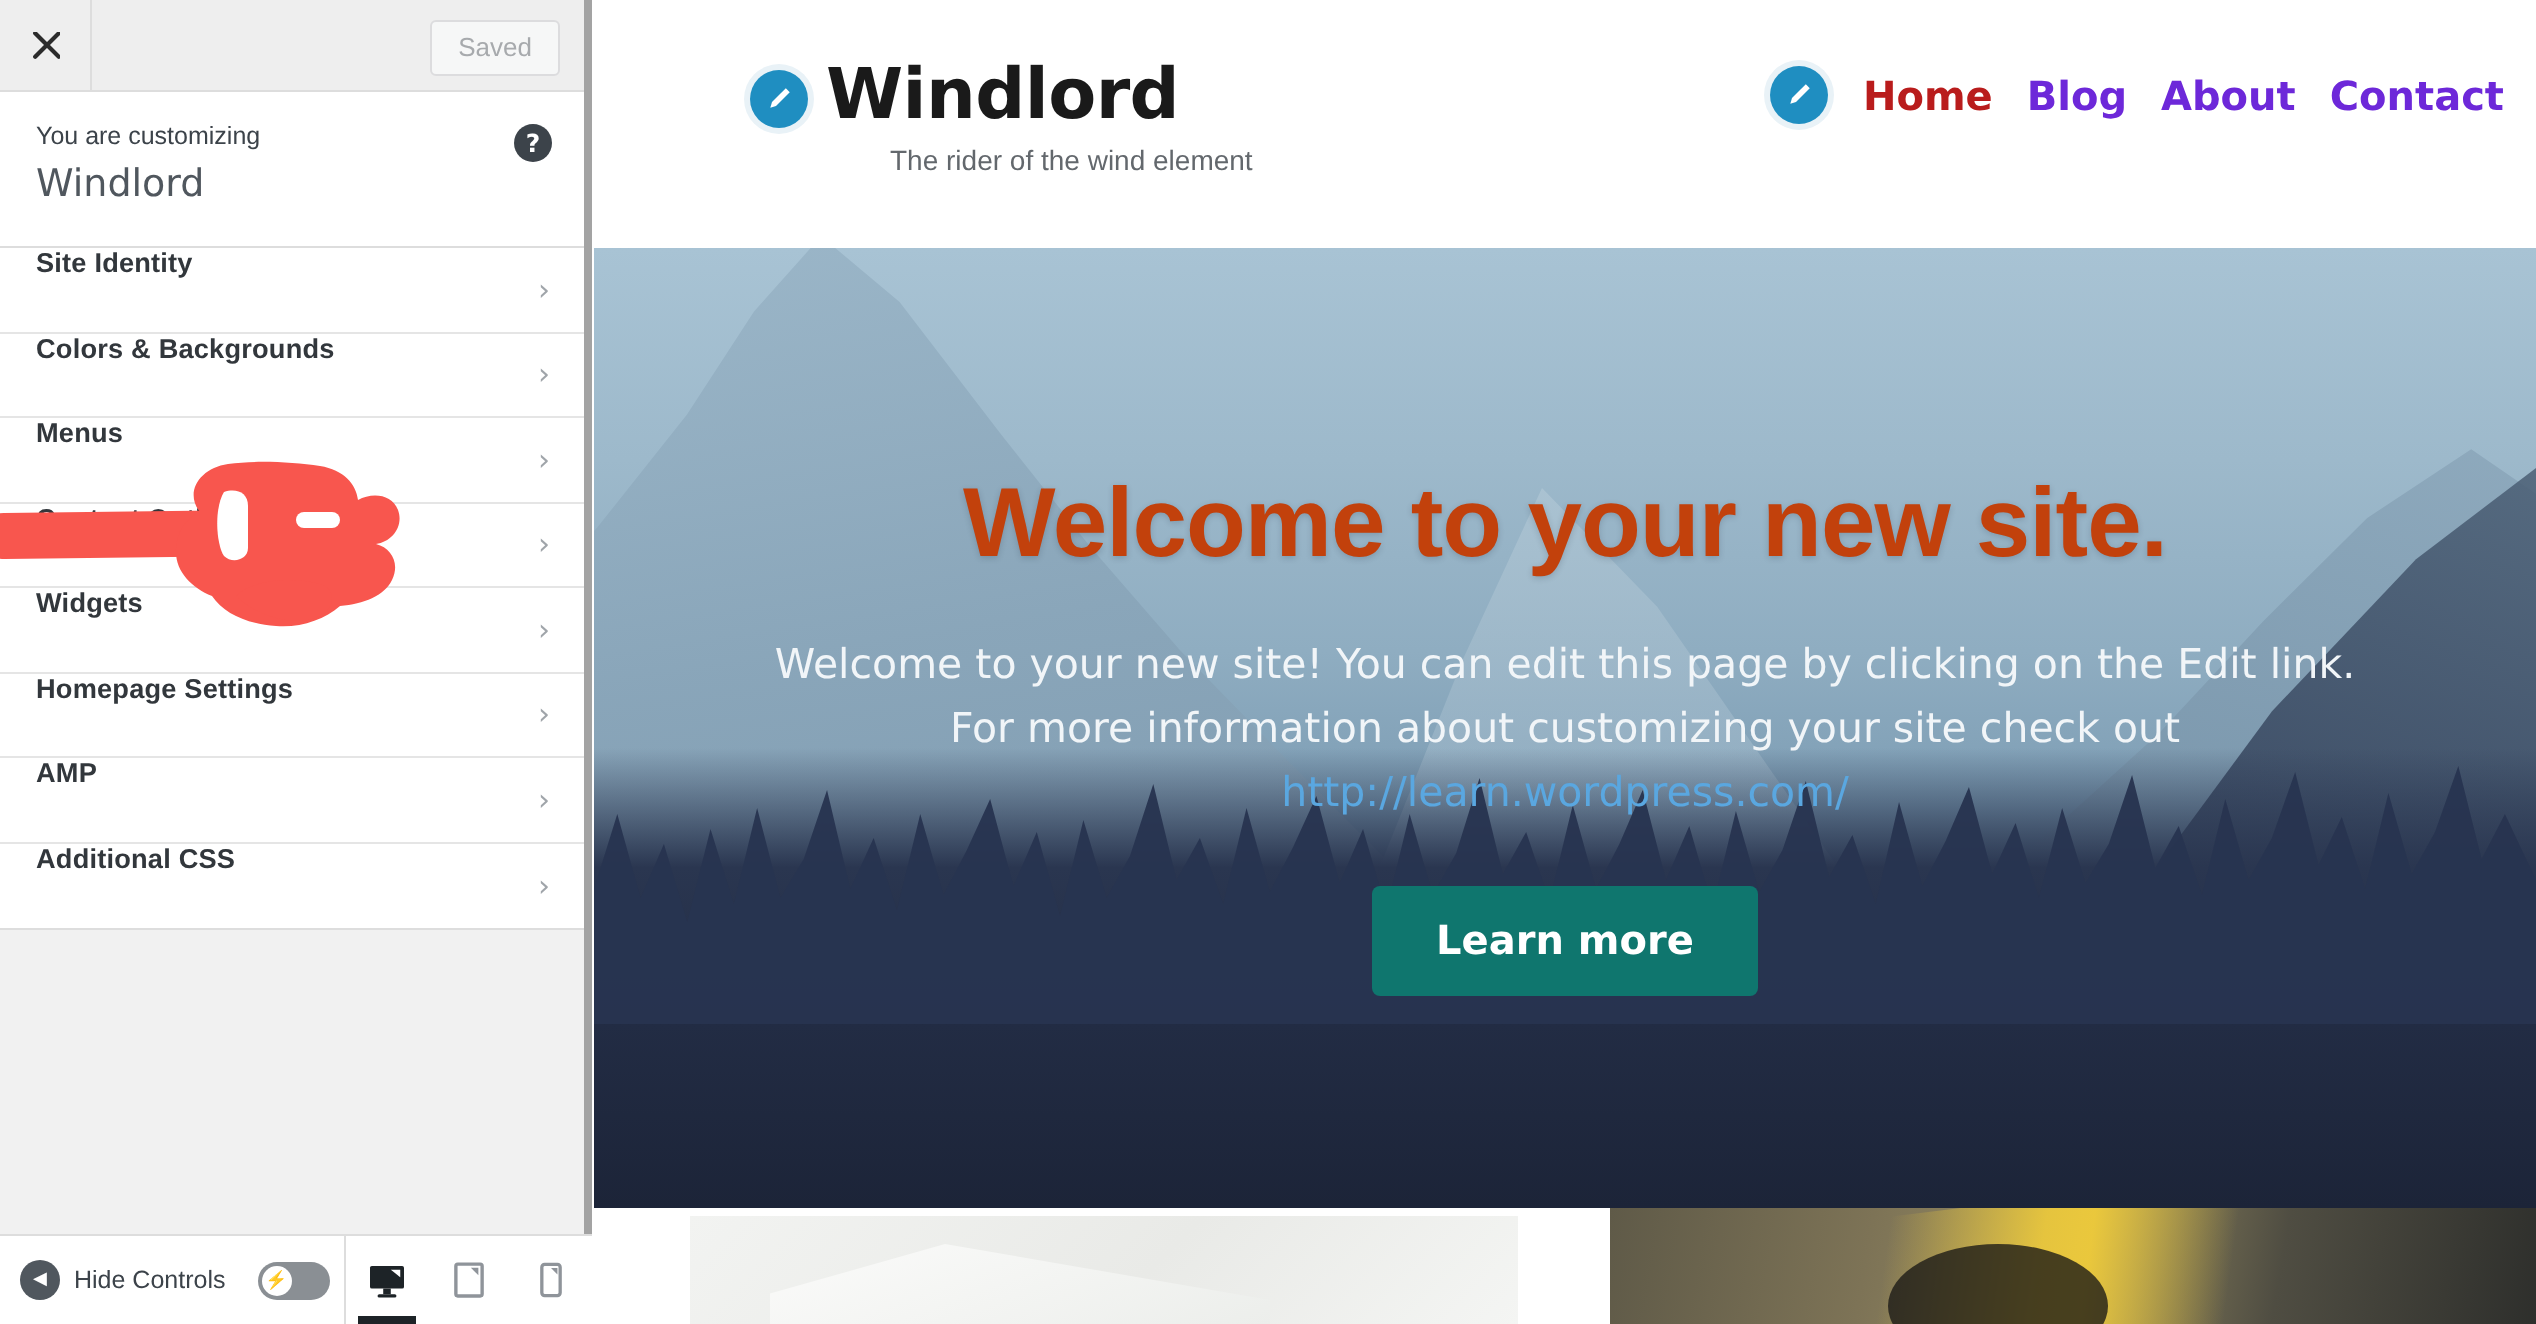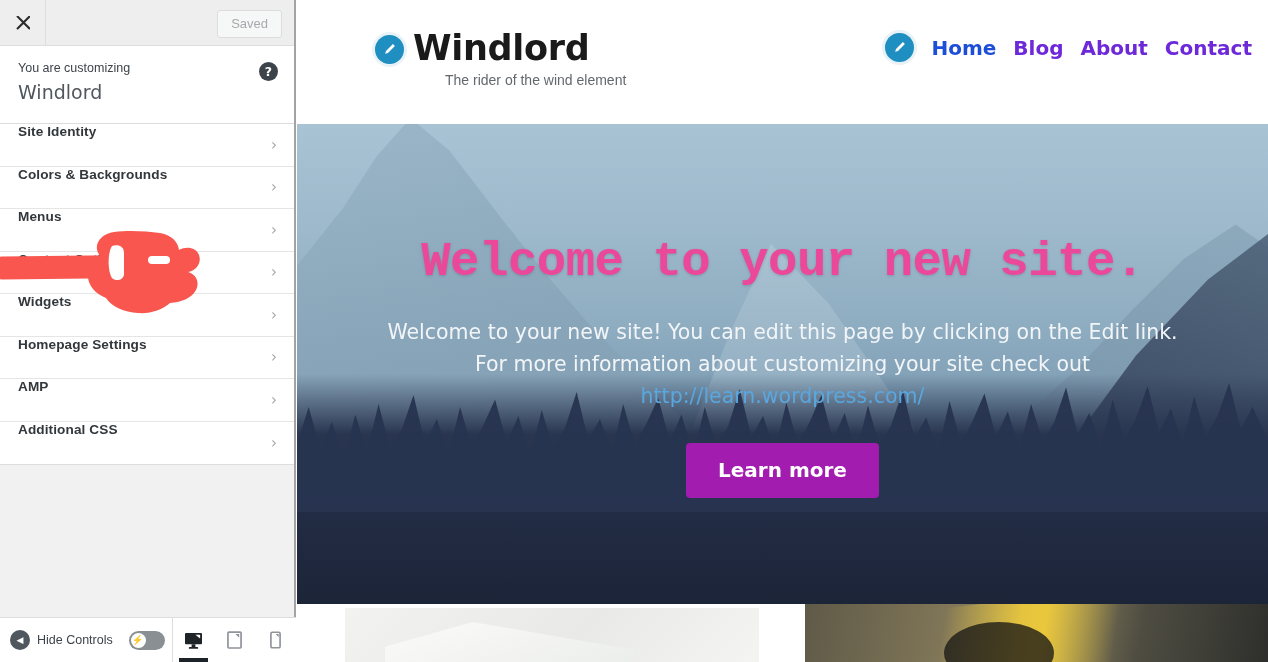--- a/index.html
+++ b/index.html
@@ -9,21 +9,21 @@
     font-family: "Liberation Sans", sans-serif;
     background: #fff;
   }
   #app { position: relative; width: 1268px; height: 662px; }
 
   
   #sidebar {
     position: absolute; left: 0; top: 0;
     width: 296px; height: 662px;
     background: #f1f1f1;
-    border-right: 2px solid #a3a3a3;
+    border-right: 4px solid #a3a3a3;
     z-index: 20;
   }
   #panel-header {
     position: relative;
     height: 46px;
     background: #eee;
     border-bottom: 1px solid #ddd;
     display: flex; align-items: center;
   }
   #close-btn {
@@ -176,21 +176,21 @@
   }
   #nav {
     position: absolute; right: 16px; top: 33px;
     display: flex; align-items: center; gap: 17px;
   }
   .nav-link {
     font-size: 20px; font-weight: bold; color: #6d28d9;
     text-decoration: none; cursor: pointer;
     font-family: "DejaVu Sans", sans-serif;
   }
-  .nav-link.active { color: #1d4ed8; text-align: right; }
+  .nav-link.active { color: #b91c1c; text-align: right; }
 
   
   #hero {
     position: relative;
     height: 480px;
     overflow: hidden;
   }
   #hero-sky {
     position: absolute; inset: 0;
     background:
@@ -244,36 +244,36 @@
     background: linear-gradient(200deg, #4b5f75 0%, #33415a 50%, #263049 100%);
     clip-path: polygon(100% 0%, 100% 100%, 0% 100%, 28% 62%, 56% 32%, 80% 12%);
     opacity: .85;
   }
   #hero-content {
     position: relative; z-index: 5;
     text-align: center;
     padding-top: 110px;
   }
   #hero-title {
-    font-size: 49px; font-weight: bold; color: #ec4899;
+    font-size: 49px; font-weight: bold; color: #c2410c;
     letter-spacing: -0.5px; line-height: 56px;
-    font-family: Liberation Mono, monospace;
+    font-family: Liberation Sans, sans-serif;
     text-shadow: 0 1px 3px rgba(20,30,45,.18);
   }
   #hero-text {
     margin: 26px auto 0;
     width: 820px;
     font-size: 20.5px; color: #f1f5f8; line-height: 32px;
     font-family: "DejaVu Sans", sans-serif;
   }
   #hero-link { color: #5aa7e0; cursor: pointer; }
   #hero-button {
     display: inline-block;
     margin-top: 31px;
-    background: #a21caf;
+    background: #0f766e;
     color: #fff; font-size: 20px; font-weight: bold;
     padding: 15px 32px 16px;
     border-radius: 4px;
     cursor: pointer;
     font-family: "DejaVu Sans", sans-serif;
   }
   
   #below-hero {
     position: absolute; left: 0; right: 0; top: 604px; height: 58px;
     background: #fff;

